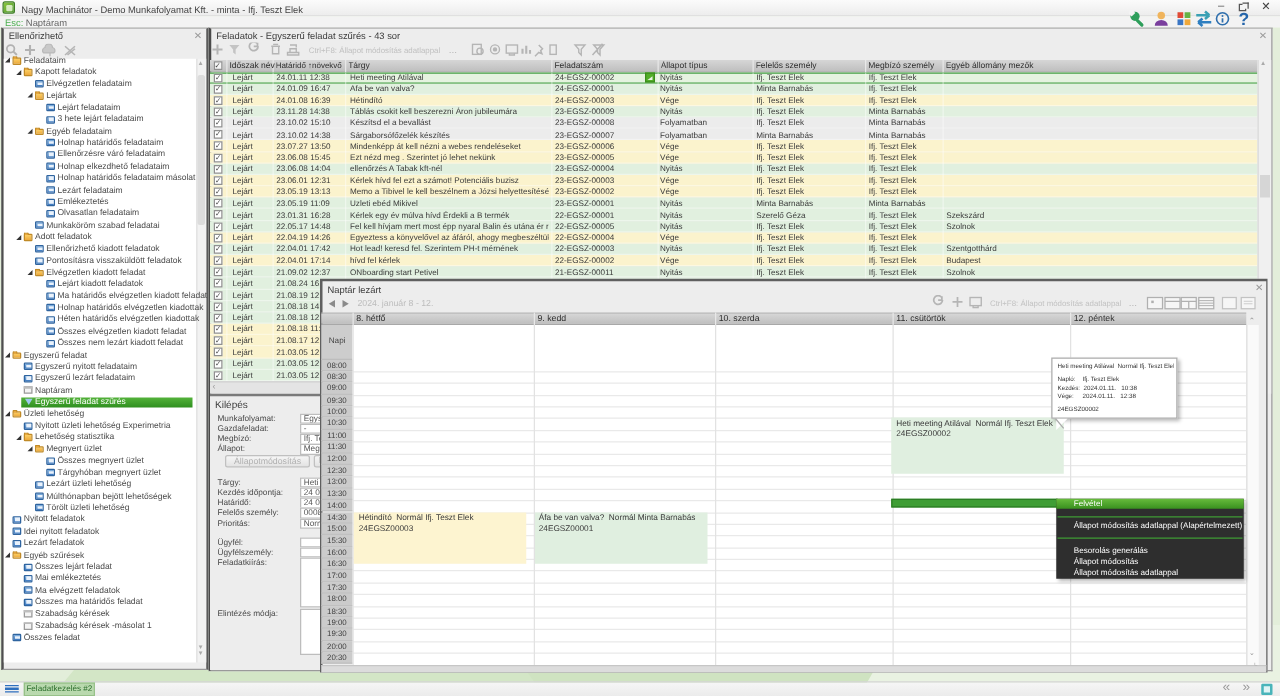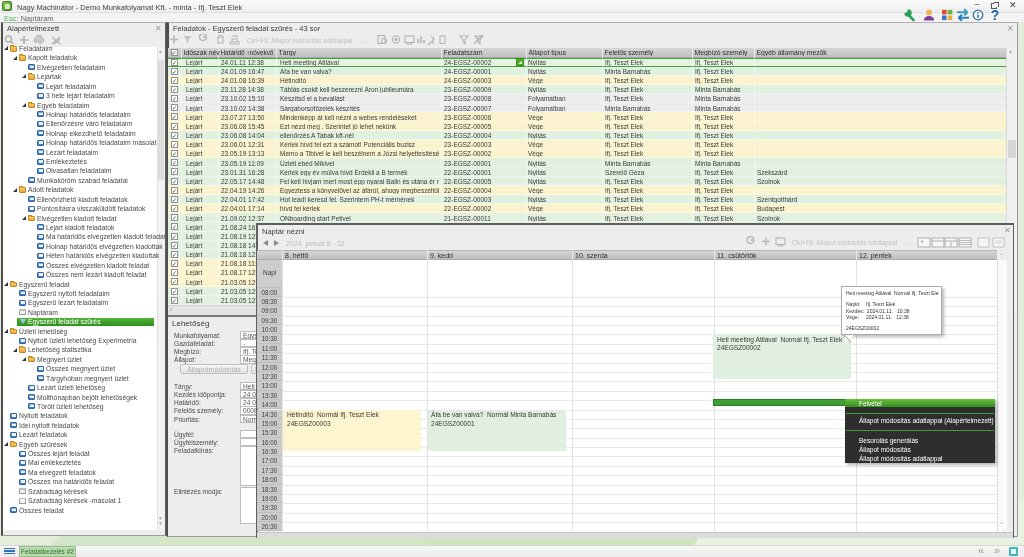--- a/index.html
+++ b/index.html
@@ -39,21 +39,21 @@
       <rect x="44.7" y="7.5" width="4.6" height="4.6" fill="#f0a93b"></rect>
 <path d="M54,4.2 h10 m0.5,0 l-3.5,-3 m3.5,3 l-3.5,3" stroke="#3aa0b4" stroke-width="2" fill="none"></path>
 <path d="M66,9.8 h-10 m-0.5,0 l3.5,-3 m-3.5,3 l3.5,3" stroke="#2f7fc0" stroke-width="2" fill="none"></path>
 <circle cx="75" cy="7" r="4.8" fill="none" stroke="#2f6fad" stroke-width="1.3"></circle>
 <circle cx="75" cy="4.8" r="0.8" fill="#2f6fad"></circle>
 <path d="M75,6.5 v3.4" stroke="#2f6fad" stroke-width="1.4"></path>
 <text x="92" y="12" font-size="14" fill="#2566ab" text-anchor="middle" font-family="Liberation Sans,sans-serif" font-weight="bold">?</text>
 </g>
   </svg>
 <div class="panel" style="left:1px;top:22px;width:166px;height:514px;border-color:#b0b0b0 #5a5a5a #9a9a9a #4f4f4f;border-width:1px 2px 1px 2px;"></div>
-<div class="abs" style="left:7px;top:24px;font-size:7.5px;color:#3c3c3c;">Alapértelmezett</div>
+<div class="abs" style="left:7px;top:24px;font-size:7.5px;color:#3c3c3c;">Ellenőrizhető</div>
 <div class="abs" style="left:155px;top:24px;font-size:8px;color:#9a9a9a;">✕</div>
 <svg class="abs" style="left:4px;top:35px;" width="60" height="11" viewBox="0 0 60 11">
 <circle cx="4.5" cy="4" r="3" fill="none" stroke="#b2b2b2" stroke-width="1.4"></circle>
     <path d="M6.8,6.3 L9.5,9" stroke="#b2b2b2" stroke-width="1.6"></path>
 <path d="M20,1 v8 M16,5 h8" stroke="#b2b2b2" stroke-width="1.7"></path>
 <path d="M32,3 a3,3 0 0 1 6,0 a2.4,2.4 0 0 1 1,4.3 h-8 a2.4,2.4 0 0 1 1,-4.3 z M36,7.5 v2.5" stroke="#b9b9b9" stroke-width="1" fill="#c9c9c9"></path>
 <path d="M48,2 l8,7 M56,2 l-8,7 M50,9 l6,-5" stroke="#b5b5b5" stroke-width="1.3"></path>
 </svg>
 <div class="abs" style="left:3px;top:47px;width:154px;height:483px;background:#fff;"></div>
 <div class="abs" style="left:157px;top:47px;width:8px;height:483px;background:#f2f2f2;border-left:1px solid #e0e0e0;"></div>
@@ -546,21 +546,21 @@
 <div class="abs" style="left:602px;top:57.5px;width:1px;height:247px;background:rgba(255,255,255,.45);"></div>
 <div class="abs" style="left:692px;top:57.5px;width:1px;height:247px;background:rgba(255,255,255,.45);"></div>
 <div class="abs" style="left:754px;top:57.5px;width:1px;height:247px;background:rgba(255,255,255,.45);"></div>
 <div class="abs" style="left:168px;top:57.5px;width:838px;height:0;"></div>
 <div class="abs" style="left:168px;top:304.5px;width:838px;height:10px;background:#e4e4e4;border-top:1px solid #cfcfcf;"></div>
 <div class="abs" style="left:170px;top:306px;font-size:7px;color:#9a9a9a;">‹</div>
 <div class="abs" style="left:1006px;top:47.5px;width:10.5px;height:267px;background:#f0f0f0;border-left:1px solid #d8d8d8;"></div>
 <div class="abs" style="left:1008px;top:49px;font-size:5px;color:#aaa;line-height:5px;">▲</div>
 <div class="abs" style="left:1007.5px;top:140px;width:8px;height:18px;background:#d6d6d6;"></div>
 <div class="abs" style="left:168px;top:315px;width:838px;height:221px;background:#ededed;border-top:2px solid #7a7a7a;"></div>
-<div class="abs" style="left:172px;top:318.5px;font-size:8px;color:#3c3c3c;">Lehetőség</div>
+<div class="abs" style="left:172px;top:318.5px;font-size:8px;color:#3c3c3c;">Kilépés</div>
 <div class="abs" style="left:174px;top:331.5px;font-size:6.6px;color:#4a4a4a;">Munkafolyamat:</div>
 <div class="abs" style="left:240px;top:330.5px;width:17px;height:8.5px;background:#fff;border:1px solid #bdbdbd;font-size:6.6px;color:#555;padding-left:2px;overflow:hidden;white-space:nowrap;">Egys</div>
 <div class="abs" style="left:174px;top:339.8px;font-size:6.6px;color:#4a4a4a;">Gazdafeladat:</div>
 <div class="abs" style="left:240px;top:338.8px;width:17px;height:8.5px;background:#fff;border:1px solid #bdbdbd;font-size:6.6px;color:#555;padding-left:2px;overflow:hidden;white-space:nowrap;">-</div>
 <div class="abs" style="left:174px;top:348px;font-size:6.6px;color:#4a4a4a;">Megbízó:</div>
 <div class="abs" style="left:240px;top:347px;width:17px;height:8.5px;background:#fff;border:1px solid #bdbdbd;font-size:6.6px;color:#555;padding-left:2px;overflow:hidden;white-space:nowrap;">Ifj. Te</div>
 <div class="abs" style="left:174px;top:356px;font-size:6.6px;color:#4a4a4a;">Állapot:</div>
 <div class="abs" style="left:240px;top:355px;width:17px;height:8.5px;background:#fff;border:1px solid #bdbdbd;font-size:6.6px;color:#555;padding-left:2px;overflow:hidden;white-space:nowrap;">Meg</div>
 <div class="abs" style="left:180px;top:363.5px;width:68px;height:10px;background:linear-gradient(#f6f6f6,#e3e3e3);border:1px solid #c0c0c0;border-radius:2px;font-size:7px;color:#b0b0b0;text-align:center;line-height:9px;">Állapotmódosítás</div>
 <div class="abs" style="left:251px;top:363.5px;width:30px;height:10px;background:linear-gradient(#f6f6f6,#e3e3e3);border:1px solid #c0c0c0;border-radius:2px;font-size:7px;color:#b0b0b0;padding-left:3px;">Do</div>
@@ -576,21 +576,21 @@
 <div class="abs" style="left:240px;top:414.5px;width:17px;height:8.5px;background:#fff;border:1px solid #bdbdbd;font-size:6.6px;color:#555;padding-left:2px;overflow:hidden;white-space:nowrap;">Norm</div>
 <div class="abs" style="left:174px;top:430.5px;font-size:6.6px;color:#4a4a4a;">Ügyfél:</div>
 <div class="abs" style="left:174px;top:438.8px;font-size:6.6px;color:#4a4a4a;">Ügyfélszemély:</div>
 <div class="abs" style="left:174px;top:447px;font-size:6.6px;color:#4a4a4a;">Feladatkiírás:</div>
 <div class="abs" style="left:240px;top:429.5px;width:17px;height:8.5px;background:#fff;border:1px solid #bdbdbd;"></div>
 <div class="abs" style="left:240px;top:437.8px;width:17px;height:8.5px;background:#fff;border:1px solid #bdbdbd;"></div>
 <div class="abs" style="left:240px;top:446px;width:17px;height:40px;background:#fff;border:1px solid #bdbdbd;"></div>
 <div class="abs" style="left:174px;top:488px;font-size:6.6px;color:#4a4a4a;">Elintézés módja:</div>
 <div class="abs" style="left:240px;top:487px;width:17px;height:37px;background:#fff;border:1px solid #bdbdbd;"></div>
 <div class="panel" style="left:256px;top:223px;width:758px;height:315px;border-color:#5f5f5f;border-width:2px 1px 1px 2px;background:#ededed;"></div>
-<div class="abs" style="left:262px;top:226.5px;font-size:7.5px;color:#3c3c3c;">Naptár nézni</div>
+<div class="abs" style="left:262px;top:226.5px;font-size:7.5px;color:#3c3c3c;">Naptár lezárt</div>
 <div class="abs" style="left:1004px;top:226px;font-size:8px;color:#9a9a9a;">✕</div>
 <div class="abs" style="left:263px;top:240px;width:0;height:0;border-top:3.5px solid transparent;border-bottom:3.5px solid transparent;border-right:5px solid #8a8a8a;"></div>
 <div class="abs" style="left:274px;top:240px;width:0;height:0;border-top:3.5px solid transparent;border-bottom:3.5px solid transparent;border-left:5px solid #8a8a8a;"></div>
 <div class="abs" style="left:286px;top:239.5px;font-size:7px;color:#bdbdbd;">2024. január 8 - 12.</div>
 <svg class="abs" style="left:745px;top:236px;" width="265" height="13" viewBox="0 0 265 13">
 <g stroke="#b5b5b5" fill="none" stroke-width="1.4">
 <path d="M9,4 a3.5,3.5 0 1 1 -1,-2.4 M8.5,1 v3 h-3"></path>
 <path d="M21,1.5 v8 M17,5.5 h8"></path>
 <rect x="31" y="2" width="9" height="6.5" stroke-width="1.1"></rect>
       <path d="M33.5,8.5 v1.5 h4 v-1.5" stroke-width="1.1"></path>

